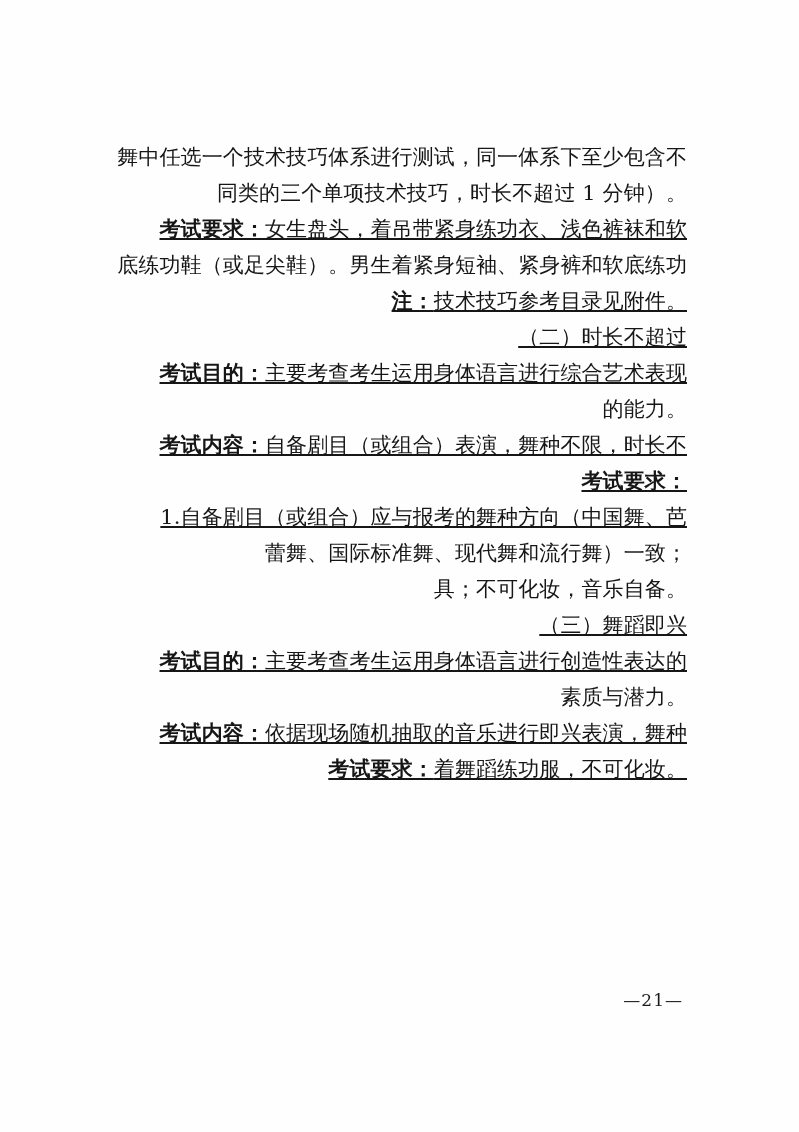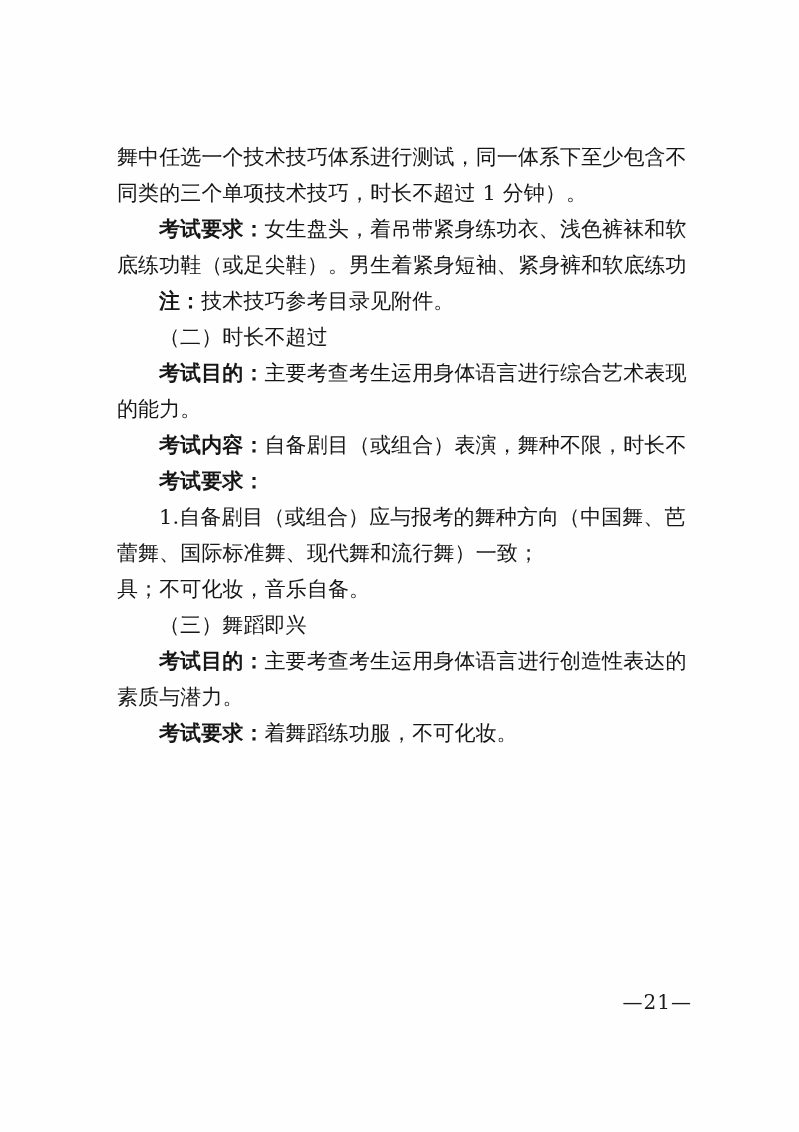--- a/index.html
+++ b/index.html
@@ -22,32 +22,34 @@
     left: 117px;
     top: 139px;
     width: 570px;
   }
   .line {
     height: 36px;
     line-height: 36px;
     font-size: 21px;
     letter-spacing: 0.1px;
     white-space: nowrap;
+    text-align: right;
   }
   .line.indent {
     padding-left: 42px;
+    text-decoration: underline;
   }
   .line b {
     font-weight: 700;
   }
   .page-number {
     position: absolute;
     top: 990px;
-    right: 107px;
-    font-size: 20px;
+    right: 116px;
+    font-size: 17px;
     letter-spacing: 1px;
     color: #1a1a1a;
   }
 </style>
 </head>
 <body>
 
 <div class="page">
   <div class="body-text" id="doc-lines">
       <div class="line">舞中任选一个技术技巧体系进行测试，同一体系下至少包含不</div>
@@ -59,16 +61,17 @@
       <div class="line indent"><b>考试目的：</b>主要考查考生运用身体语言进行综合艺术表现</div>
       <div class="line">的能力。</div>
       <div class="line indent"><b>考试内容：</b>自备剧目（或组合）表演，舞种不限，时长不</div>
       <div class="line indent"><b>考试要求：</b></div>
       <div class="line indent">1.自备剧目（或组合）应与报考的舞种方向（中国舞、芭</div>
       <div class="line">蕾舞、国际标准舞、现代舞和流行舞）一致；</div>
       <div class="line">具；不可化妆，音乐自备。</div>
       <div class="line indent">（三）舞蹈即兴</div>
       <div class="line indent"><b>考试目的：</b>主要考查考生运用身体语言进行创造性表达的</div>
       <div class="line">素质与潜力。</div>
+      <div class="line indent"><b>考试内容：</b>依据现场随机抽取的音乐进行即兴表演，舞种</div>
       <div class="line indent"><b>考试要求：</b>着舞蹈练功服，不可化妆。</div>
     </div>
   <div class="page-number">—21—</div>
 </div>
 
 </body></html>

